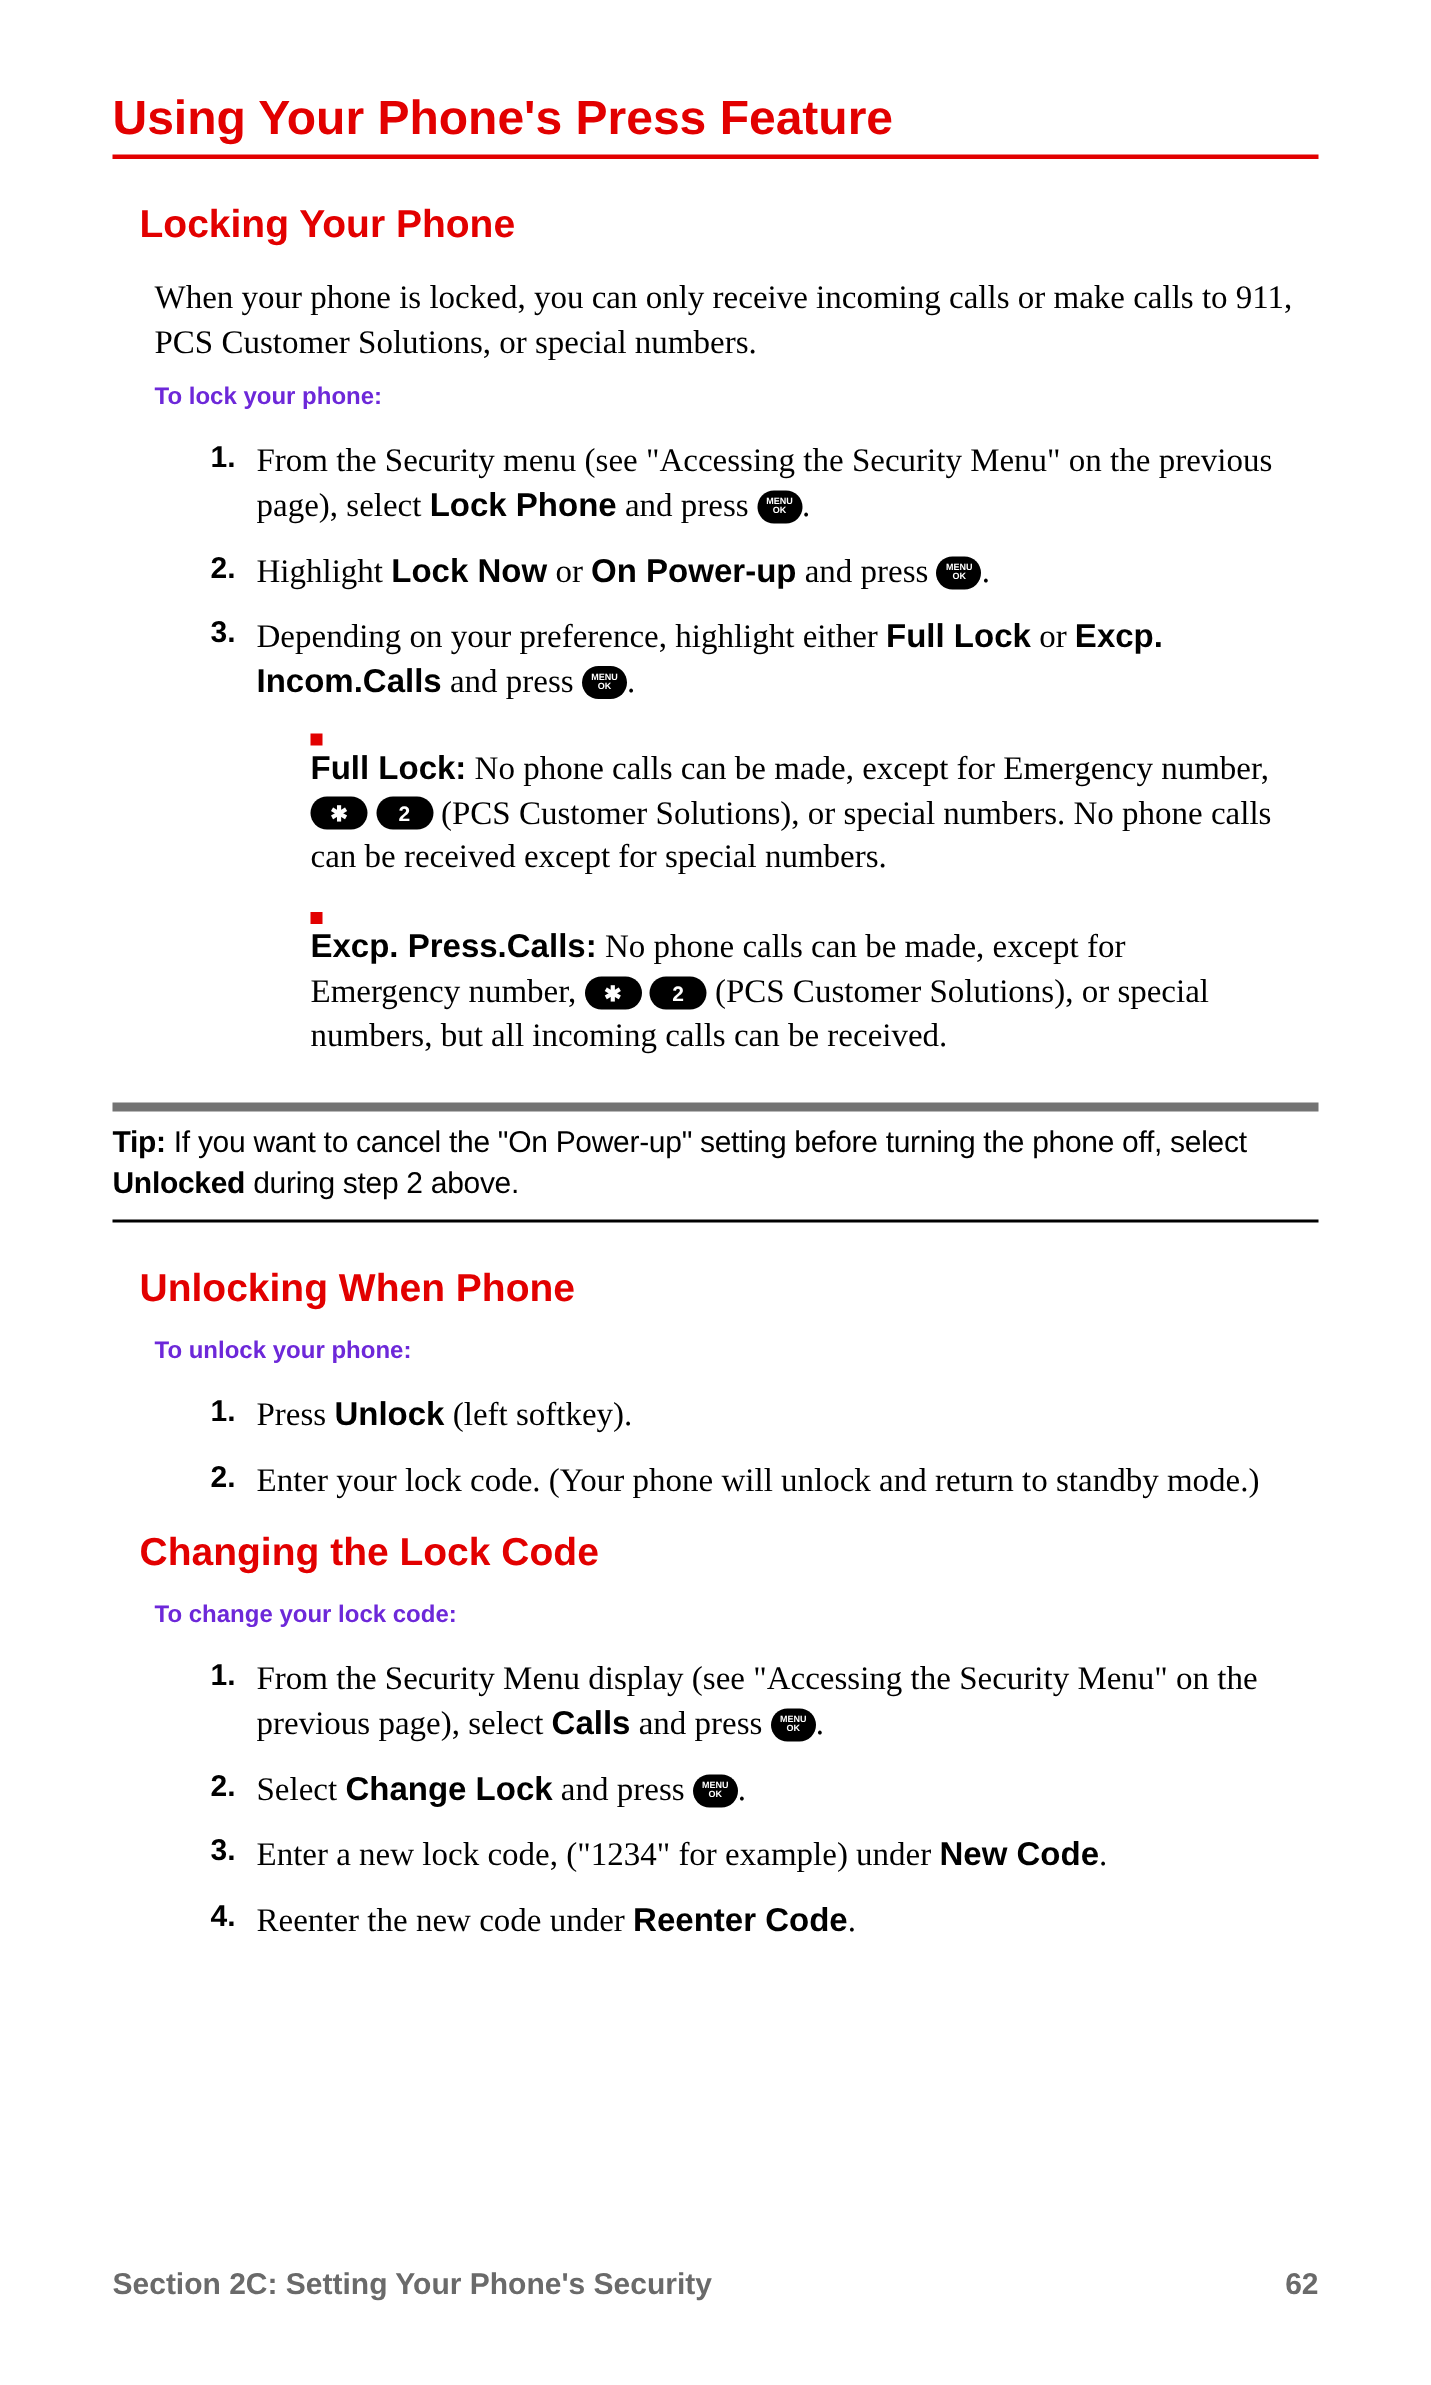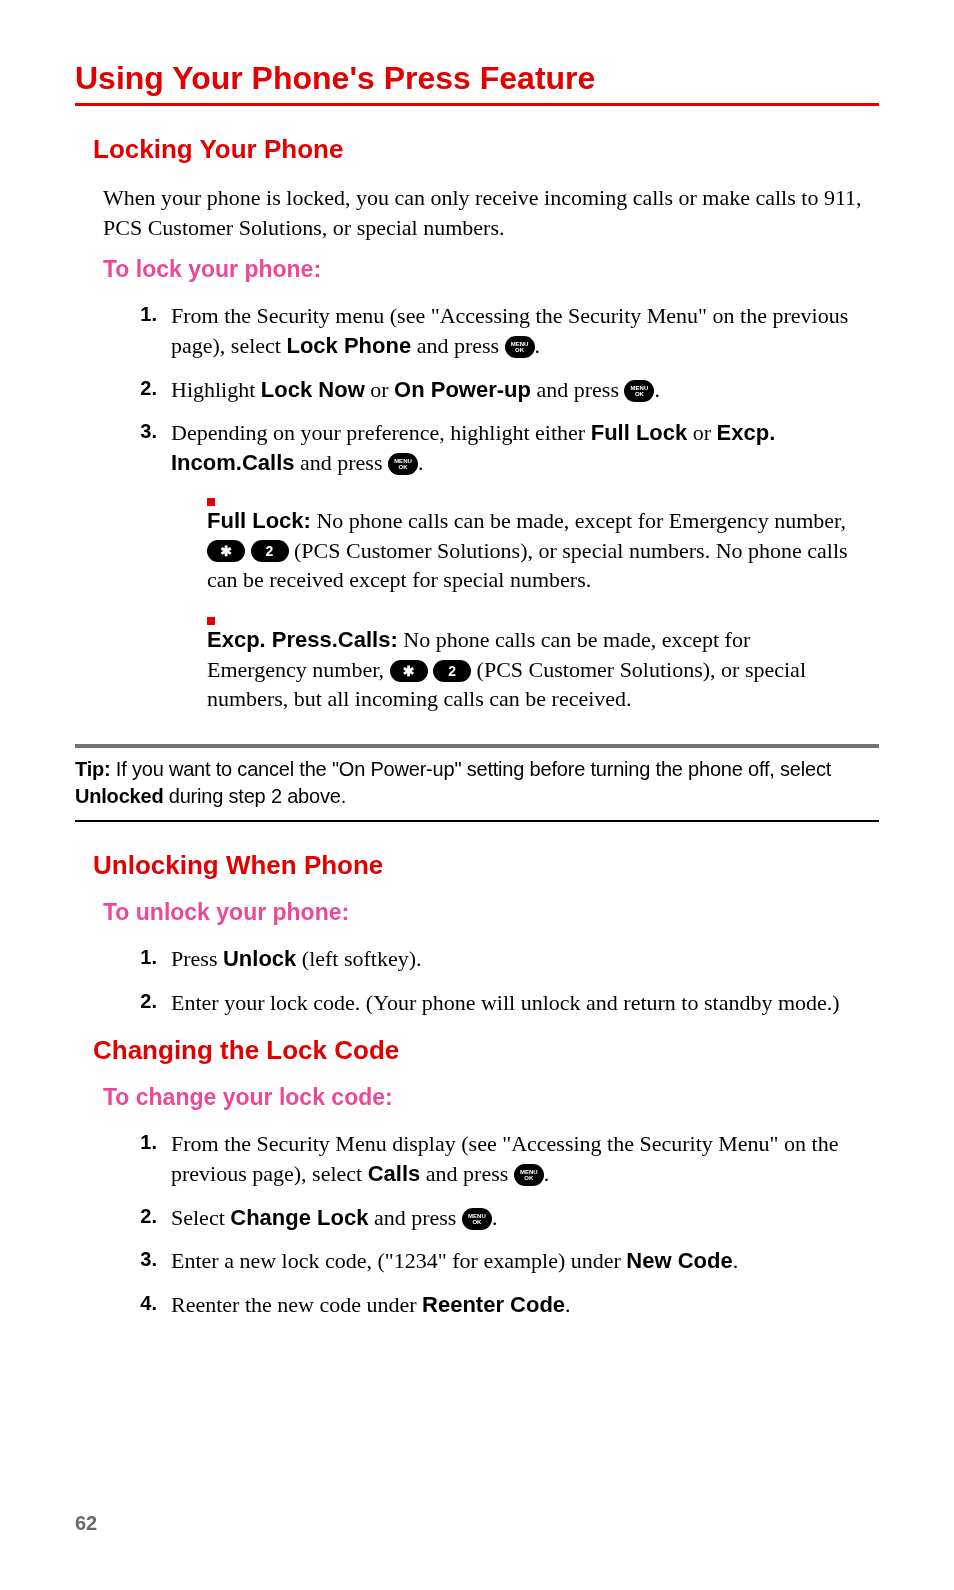--- a/index.html
+++ b/index.html
@@ -29,22 +29,22 @@
     margin: 18px 0 18px 18px;
   }
   .body-text {
     font-size: 22px;
     line-height: 1.35;
     margin: 0 0 14px 28px;
   }
   .instr {
     font-family: 'Helvetica Neue', Arial, sans-serif;
     font-weight: 700;
-    color: #ec4899;
-    font-size: 23px;
+    color: #6d28d9;
+    font-size: 16px;
     margin: 0 0 18px 28px;
   }
   ol.steps {
     list-style: none;
     margin: 0 30px 18px 58px;
   }
   ol.steps > li {
     display: flex;
     align-items: flex-start;
     margin-bottom: 14px;
@@ -121,21 +121,21 @@
     font-family: Arial, sans-serif;
     font-weight: 700;
     font-size: 14px;
     line-height: 1;
     vertical-align: middle;
     padding: 0 8px;
     position: relative;
     top: -1px;
   }
   .tip-box {
-    border-top: 4px solid #737373;
+    border-top: 6px solid #737373;
     border-bottom: 2px solid #000;
     padding: 8px 0 10px 0;
     margin: 12px 0 28px 0;
     font-family: 'Helvetica Neue', Arial, sans-serif;
     font-size: 20px;
     line-height: 1.35;
     letter-spacing: -0.2px;
   }
   .tip-box .tip-label { font-weight: 700; }
   .tip-box .tip-bold { font-weight: 700; }
@@ -254,14 +254,15 @@
   </li>
   <li>
     <span class="num">4.</span>
     <span class="step-body">
       <span>Reenter the new code under </span><span class="bold-sans">Reenter Code</span><span>.</span>
     </span>
   </li>
 </ol>
 
 <div class="footer">
+  <span>Section 2C: Setting Your Phone's Security</span>
   <span>62</span>
 </div>
 
 </body></html>

